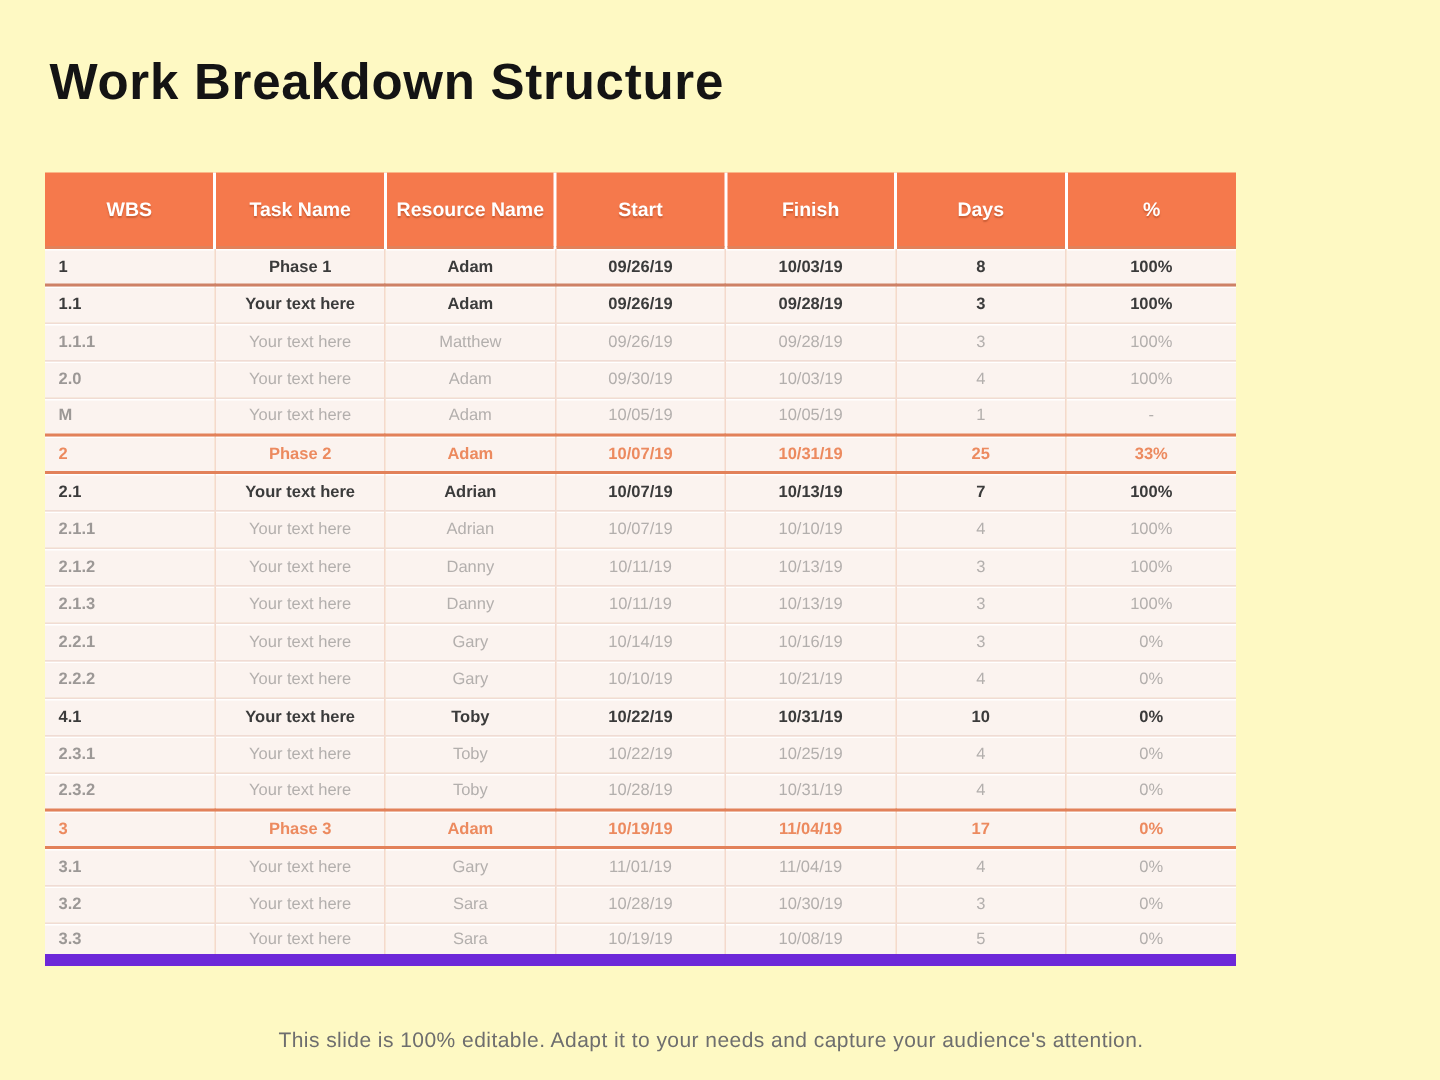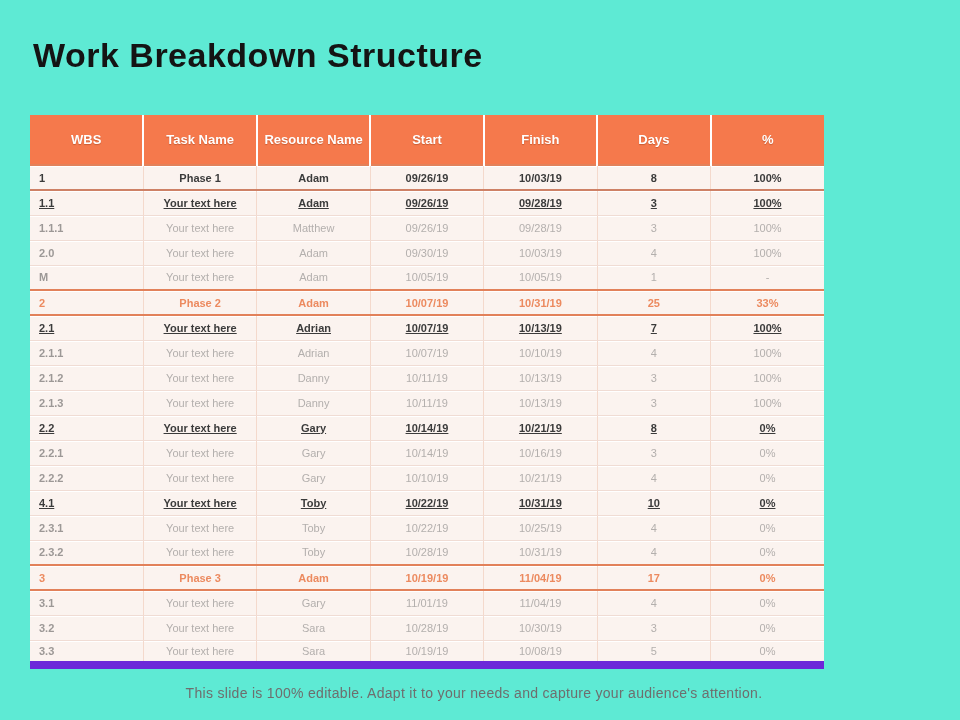--- a/index.html
+++ b/index.html
@@ -3,21 +3,21 @@
 <meta charset="utf-8">
 <style>
   * { margin: 0; padding: 0; box-sizing: border-box; }
   html, body { width: 960px; height: 720px; }
   body {
     font-family: "Liberation Sans", sans-serif;
     background: #ffffff;
     position: relative;
     overflow: hidden;
   }
-  .slide { width: 960px; height: 720px; position: relative; background: #5eead4; }
+  .slide { width: 960px; height: 720px; position: relative; background: #fef9c3; }
 
   .slide-title {
     position: absolute;
     left: 33px; top: 36px;
     font-size: 34px;
     font-weight: bold;
     color: #141414;
     letter-spacing: 0.5px;
   }
 
@@ -56,21 +56,21 @@
   }
   table.wbs tbody td:last-child { border-right: none; }
   table.wbs tbody td:first-child {
     text-align: left;
     padding-left: 9px;
   }
 
   
   tr.summary td { font-weight: bold; color: #3B3B3B; }
   tr.summary    { border-top: 2px solid #E2815A; border-bottom: 2px solid #CE8166; }
-  tr.bold td    { font-weight: bold; color: #3B3B3B; text-decoration: underline; }
+  tr.bold td    { font-weight: bold; color: #3B3B3B; }
   tr.phase td   { font-weight: bold; color: #EC8A5F; }
   tr.phase      { border-top: 2px solid #E2815A; border-bottom: 2px solid #E2815A; }
   tr.light td   { color: #B3AFAD; }
   tr.light td:first-child { color: #9C9896; font-weight: bold; }
   tr.last-row   { border-bottom: 8px solid #6d28d9; }
 
   .slide-footer {
     position: absolute;
     left: 0; right: 12px;
     top: 685px;
@@ -184,29 +184,20 @@
           </tr>
           <tr class="light">
             <td>2.1.3</td>
             <td>Your text here</td>
             <td>Danny</td>
             <td>10/11/19</td>
             <td>10/13/19</td>
             <td>3</td>
             <td>100%</td>
           </tr>
-          <tr class="bold">
-            <td>2.2</td>
-            <td>Your text here</td>
-            <td>Gary</td>
-            <td>10/14/19</td>
-            <td>10/21/19</td>
-            <td>8</td>
-            <td>0%</td>
-          </tr>
           <tr class="light">
             <td>2.2.1</td>
             <td>Your text here</td>
             <td>Gary</td>
             <td>10/14/19</td>
             <td>10/16/19</td>
             <td>3</td>
             <td>0%</td>
           </tr>
           <tr class="light">

